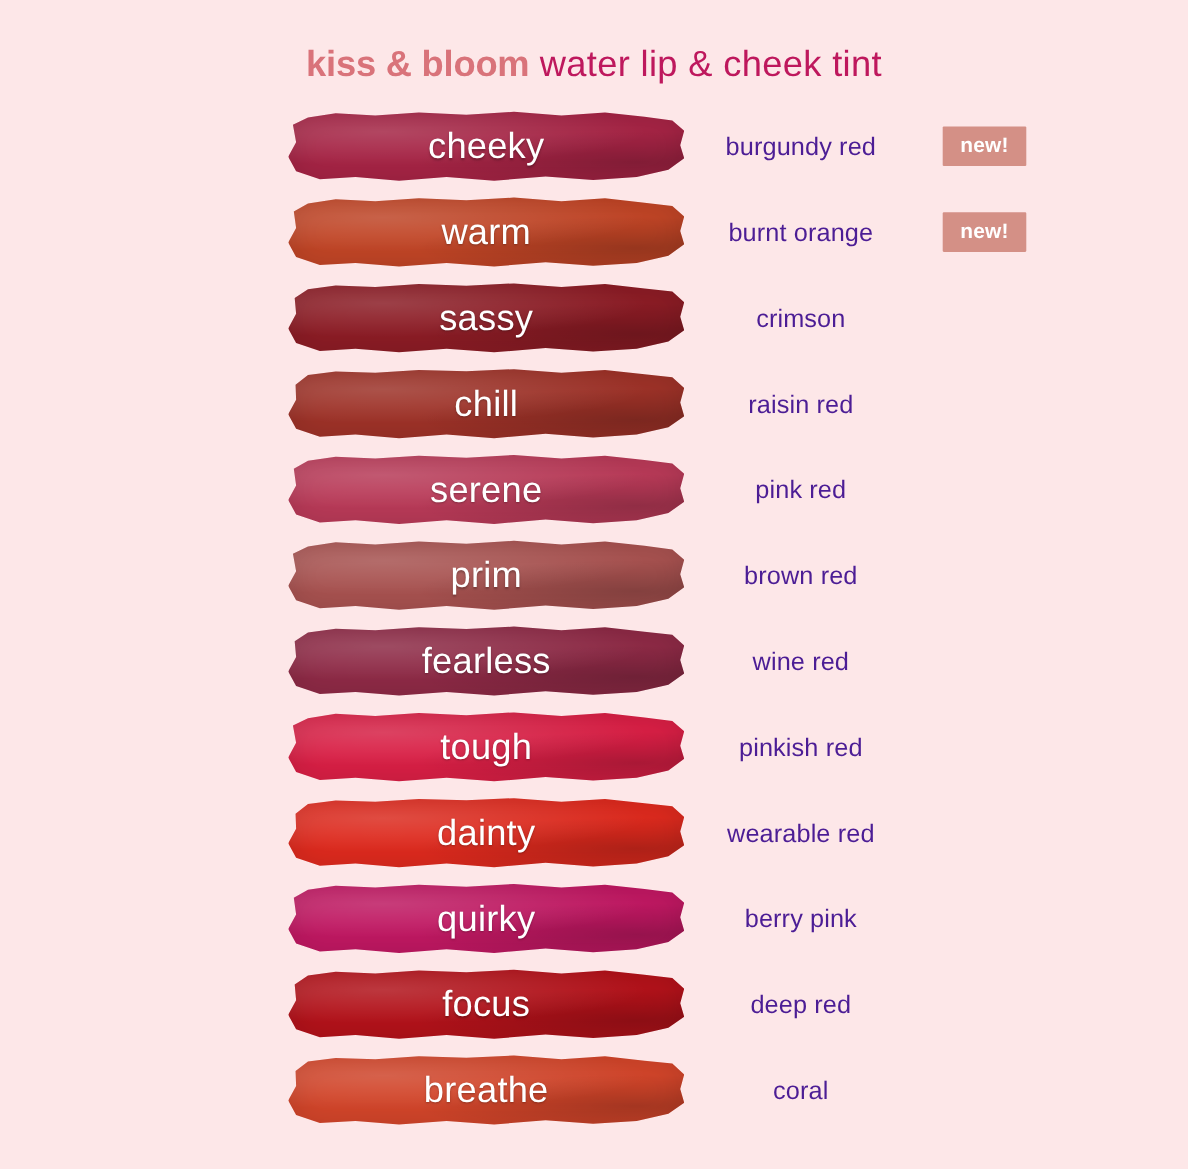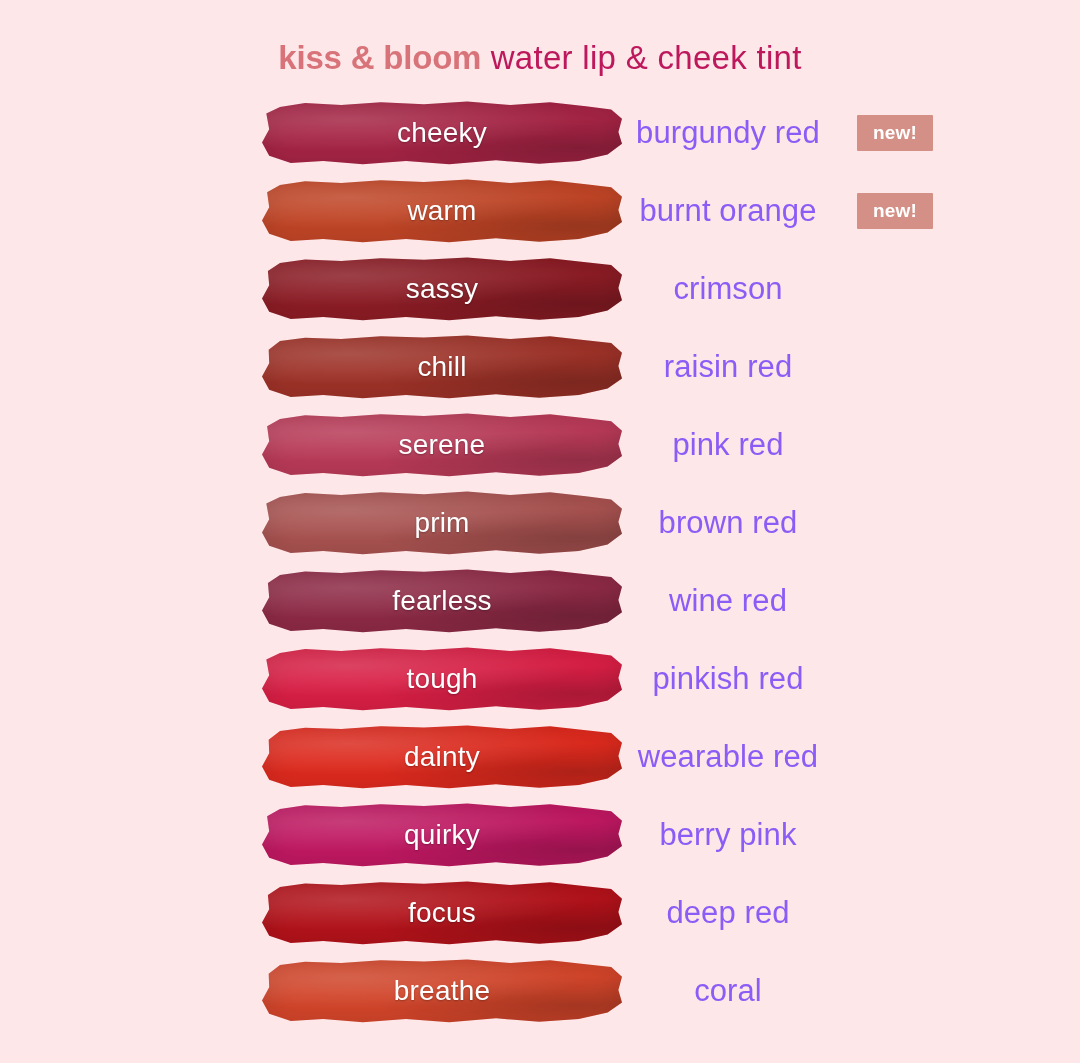--- a/index.html
+++ b/index.html
@@ -90,38 +90,38 @@
   .shade-name {
     position: absolute;
     left: 262px;
     top: 0;
     width: 360px;
     height: 78px;
     display: flex;
     align-items: center;
     justify-content: center;
     color: #FFFFFF;
-    font-size: 28px;
+    font-size: 33px;
     font-weight: 400;
     letter-spacing: 0.2px;
     text-shadow: 0 1px 2px rgba(0,0,0,0.28);
     z-index: 3;
   }
 
   .shade-desc {
     position: absolute;
     left: 622px;
     top: 0;
     width: 212px;
     height: 78px;
     display: flex;
     align-items: center;
     justify-content: center;
-    color: #8b5cf6;
-    font-size: 31px;
+    color: #4c1d95;
+    font-size: 23px;
     letter-spacing: 0.1px;
     white-space: nowrap;
   }
 
   .badge-slot {
     position: absolute;
     left: 840px;
     top: 0;
     width: 110px;
     height: 78px;

